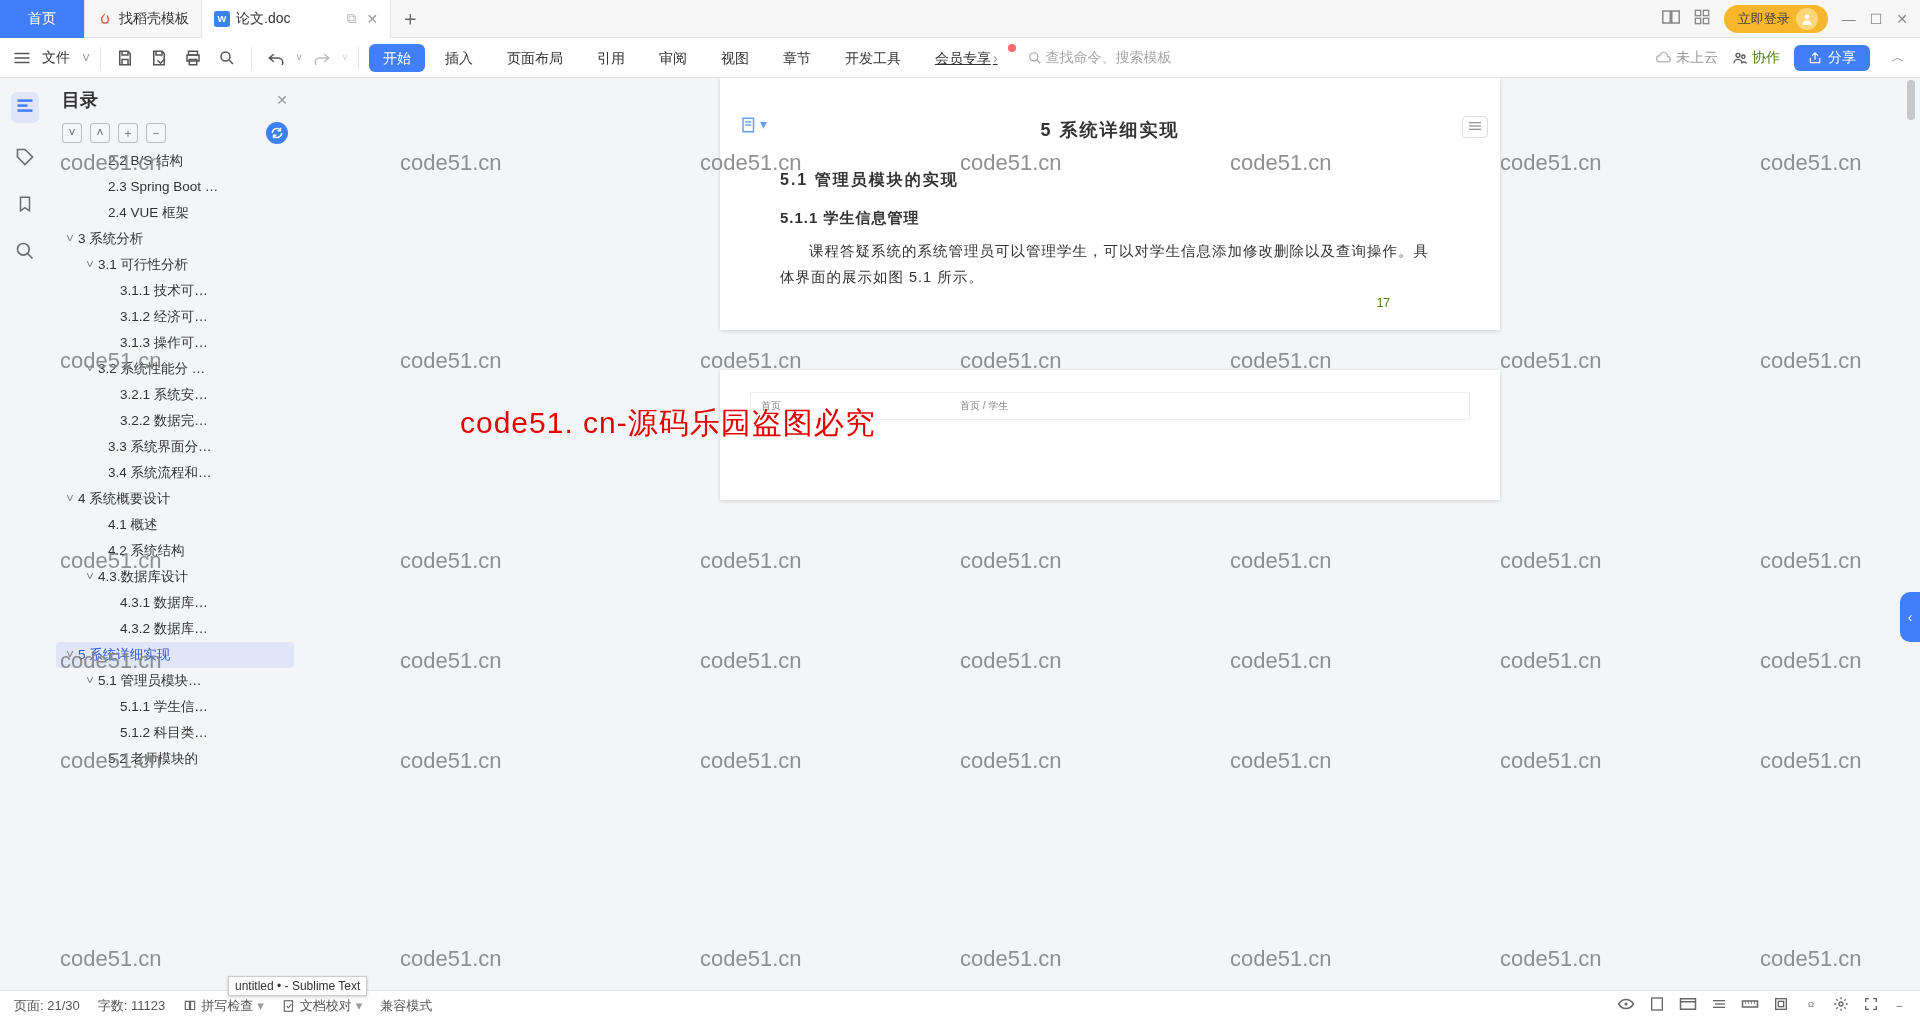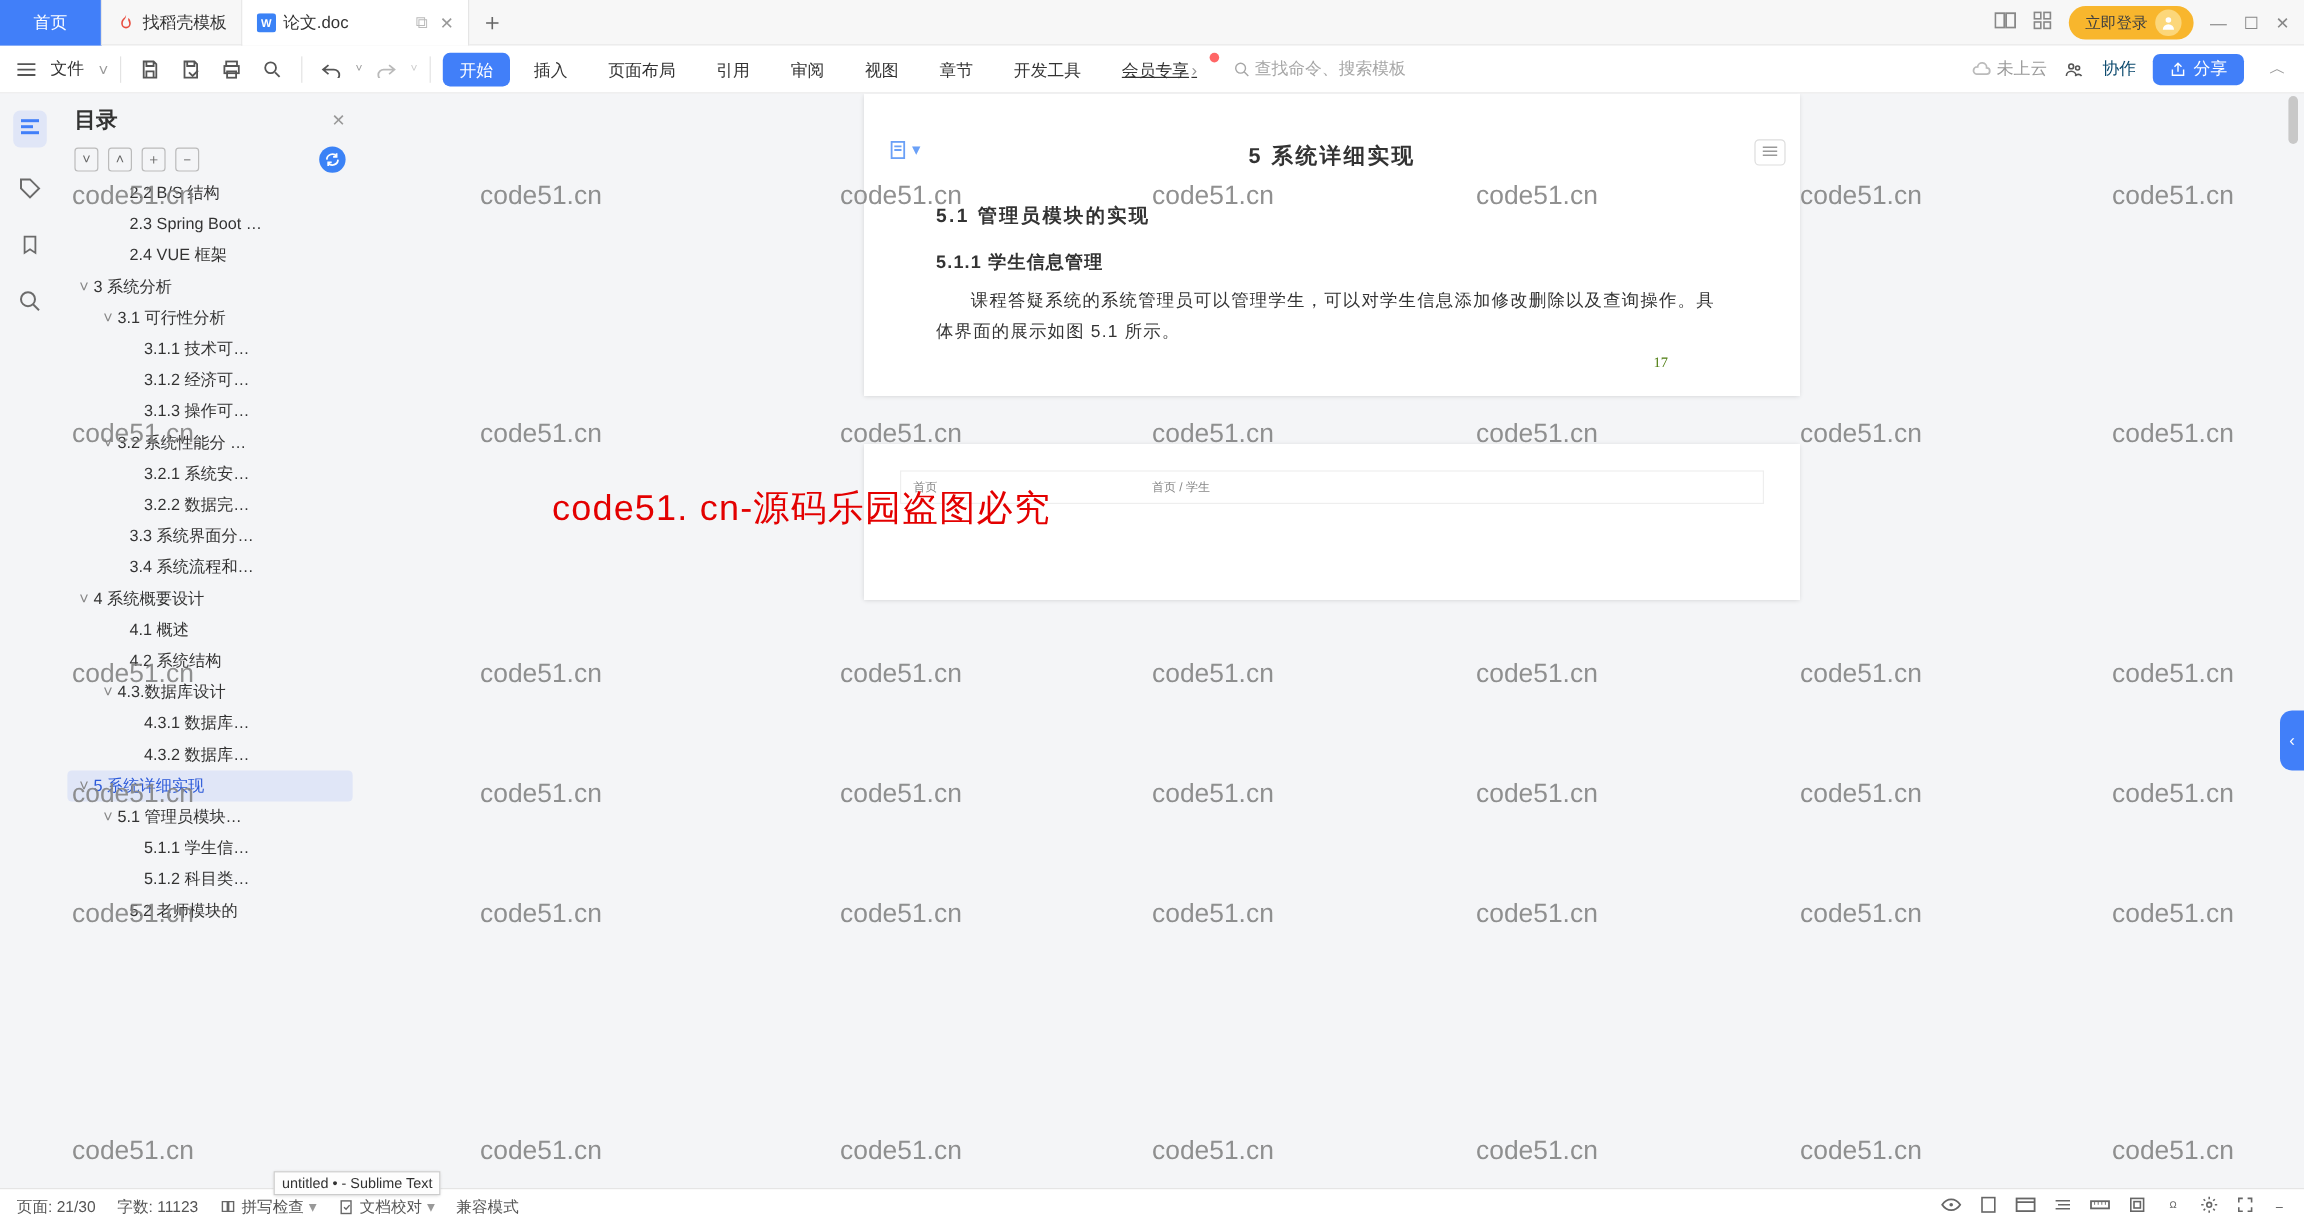--- a/index.html
+++ b/index.html
@@ -18,21 +18,21 @@
 .toolbar { height: 40px; display: flex; align-items: center; padding: 0 8px; gap: 6px; border-bottom: 1px solid #e5e5e5; background: #fff; }
 .tool-ico { width: 28px; height: 28px; display: flex; align-items: center; justify-content: center; color: #555; cursor: pointer; position: relative; }
 .tool-sep { width: 1px; height: 22px; background: #e3e3e3; margin: 0 4px; }
 .menu-item { padding: 0 14px; line-height: 40px; color: #333; cursor: pointer; }
 .menu-item.start { background: #417ff9; color: #fff; border-radius: 6px; padding: 2px 14px; line-height: 24px; }
 .menu-item.member { position: relative; text-decoration: underline; }
 .menu-item.member::after { content:""; position:absolute; right:-4px; top:6px; width:8px; height:8px; background:#f66; border-radius:50%; }
 .search-hint { display: flex; align-items: center; color: #a6a6a6; gap: 4px; margin-left: 10px; cursor: text; }
 .toolbar-right { margin-left: auto; display: flex; align-items: center; gap: 14px; }
 .cloud-btn { color: #999; display: flex; align-items: center; gap: 4px; cursor: pointer; }
-.collab-btn { color: #0c4a6e; display: flex; align-items: center; gap: 16px; cursor: pointer; text-align: right; }
+.collab-btn { color: #4d7c0f; display: flex; align-items: center; gap: 4px; cursor: pointer; text-align: right; }
 .share-btn { background: #417ff9; color: #fff; border-radius: 6px; padding: 4px 14px; display: flex; align-items: center; gap: 6px; cursor: pointer; }
 .mainarea { display: flex; height: calc(100% - 38px - 40px - 30px); background: #f4f5f7; position: relative; }
 .left-rail { width: 50px; background: #f4f5f7; display: flex; flex-direction: column; align-items: center; padding-top: 14px; gap: 24px; }
 .rail-ico { color: #6b6b6b; cursor: pointer; }
 .rail-ico.active { background: #e0e6f7; border-radius: 6px; padding: 4px; color: #417ff9; }
 .toc-panel { width: 250px; background: #f4f5f7; padding: 10px 6px; overflow: hidden; display:flex; flex-direction:column; }
 .toc-header { display: flex; align-items: center; justify-content: space-between; padding: 0 6px 6px; }
 .toc-title { font-size: 18px; font-weight: 600; color: #333; }
 .toc-x { color: #999; cursor: pointer; }
 .toc-ctrl { display: flex; align-items: center; gap: 8px; padding: 4px 6px; }
@@ -47,21 +47,21 @@
 .toc-list li.sel { background: #e0e6f7; color: #2b59d9; border-radius: 4px; font-weight: 500; }
 .toc-list .chev { display:inline-block; width:10px; color:#888; margin-right:2px; }
 .canvas { flex: 1; position: relative; display: flex; justify-content: center; padding-top: 0; overflow: hidden; }
 .page { width: 780px; background: #fff; box-shadow: 0 1px 4px rgba(0,0,0,.15); padding: 40px 60px; position: relative; }
 .doc-h1 { text-align: center; font-size: 18px; font-weight: 700; margin-bottom: 28px; letter-spacing: 2px; }
 .doc-h2 { font-size: 16px; font-weight: 700; margin-bottom: 18px; letter-spacing: 2px; }
 .doc-h3 { font-size: 15px; font-weight: 700; margin-bottom: 10px; letter-spacing: 1px; }
 .doc-p { font-size: 14.5px; line-height: 26px; text-indent: 2em; letter-spacing: 1px; }
 .page-tool-left { position: absolute; left: 20px; top: 38px; color: #6aa0f7; display:flex; gap:2px; cursor:pointer; }
 .page-tool-right { position: absolute; right: 12px; top: 38px; color: #999; border:1px solid #ddd; border-radius:4px; padding:2px 4px; cursor:pointer; }
-.page-num { position: absolute; right: 110px; bottom: 20px; font-size: 12px; color: #4d7c0f; font-family: Liberation Serif, serif; }
+.page-num { position: absolute; right: 110px; bottom: 20px; font-size: 12px; color: #4d7c0f; }
 .page2 { margin-top: 40px; }
 .page2-header { width: 100%; height: 28px; background: #1e5dd0; color:#fff; display:flex; align-items:center; padding:0 10px; font-size:11px; }
 .page2-header .r { margin-left:auto; display:flex; gap:12px; }
 .page2-body { background:#fff; border:1px solid #eee; padding:6px 10px; font-size:10px; color:#888; display:flex; }
 .wm { position: absolute; color: #848484; font-size: 22px; opacity: .9; white-space: nowrap; pointer-events: none; z-index: 5; font-family: Arial, sans-serif; }
 .big-wm { position: absolute; color: #e30000; font-size: 30px; z-index: 6; pointer-events: none; letter-spacing: 1px; }
 .statusbar { position: absolute; bottom: 0; left: 0; right: 0; height: 30px; display: flex; align-items: center; padding: 0 14px; gap: 18px; background: #fff; border-top: 1px solid #e5e5e5; font-size: 13px; color: #555; }
 .statusbar .right { margin-left: auto; display: flex; align-items: center; gap: 14px; }
 .stat-ico { cursor: pointer; color: #666; }
 .taskbar-tip { position: absolute; bottom: 24px; left: 228px; background: #fdfdfd; border:1px solid #ccc; padding: 2px 6px; font-size: 12px; box-shadow: 0 1px 3px rgba(0,0,0,.2); z-index: 20; }

